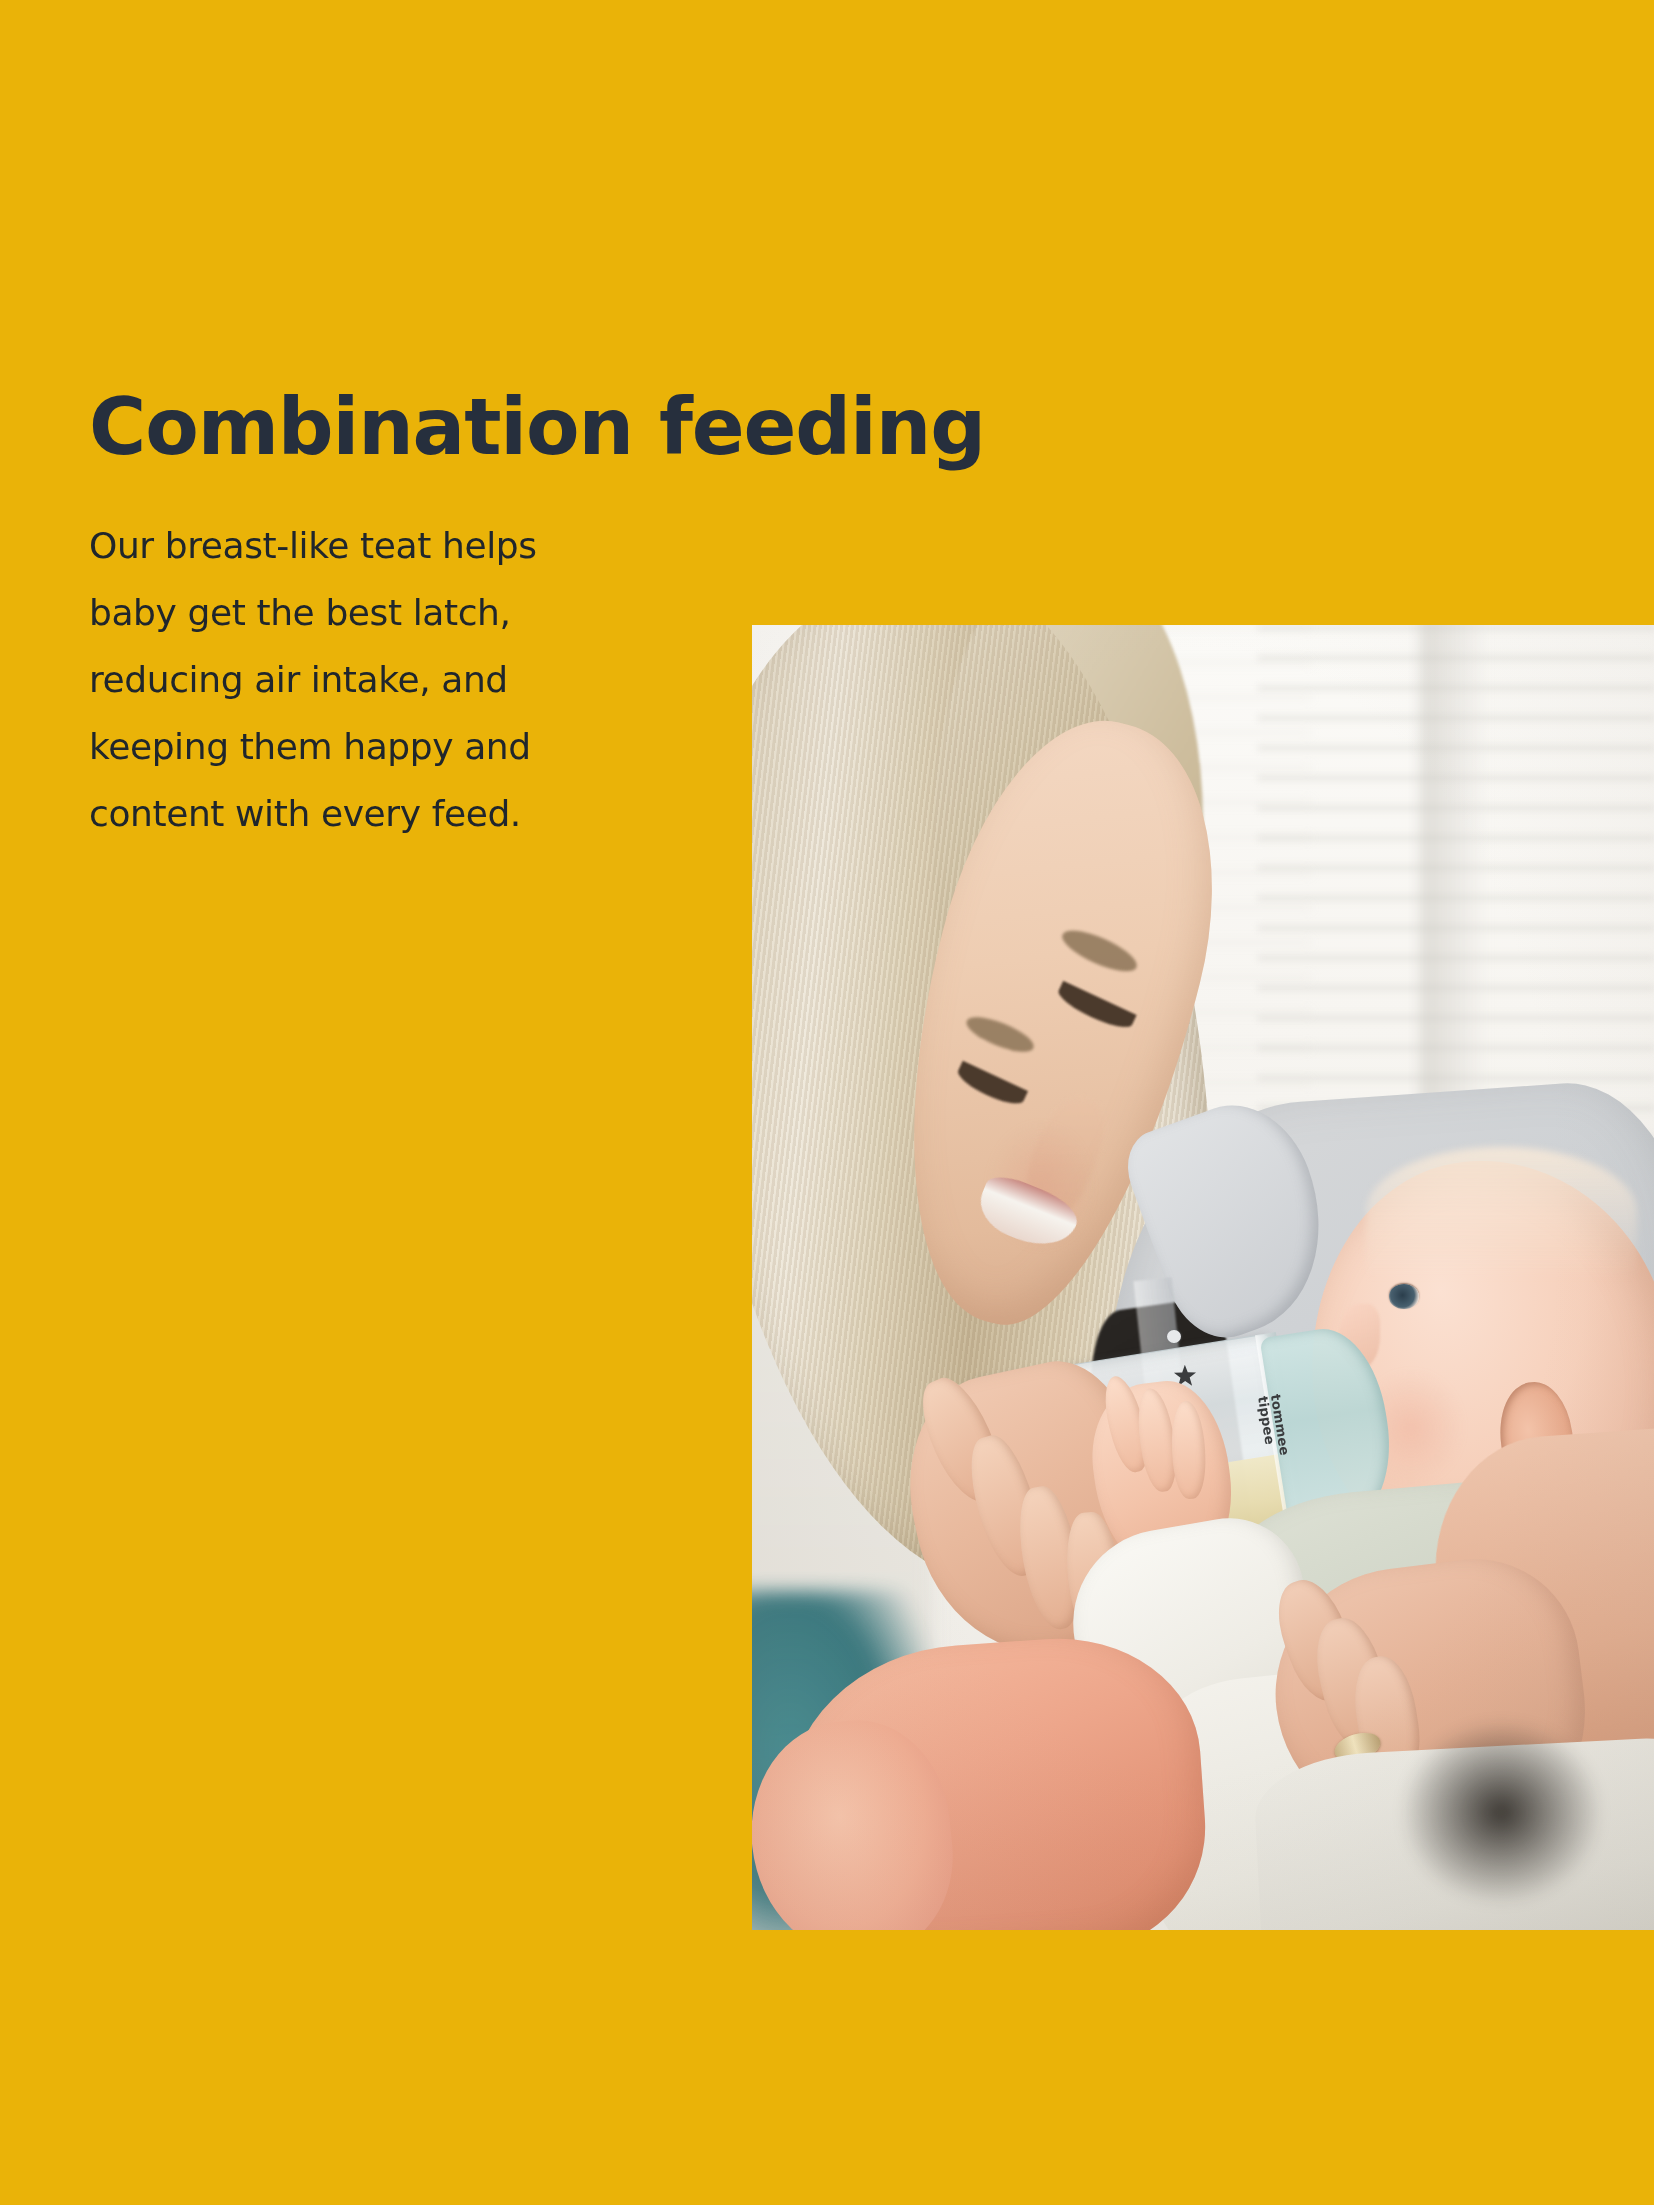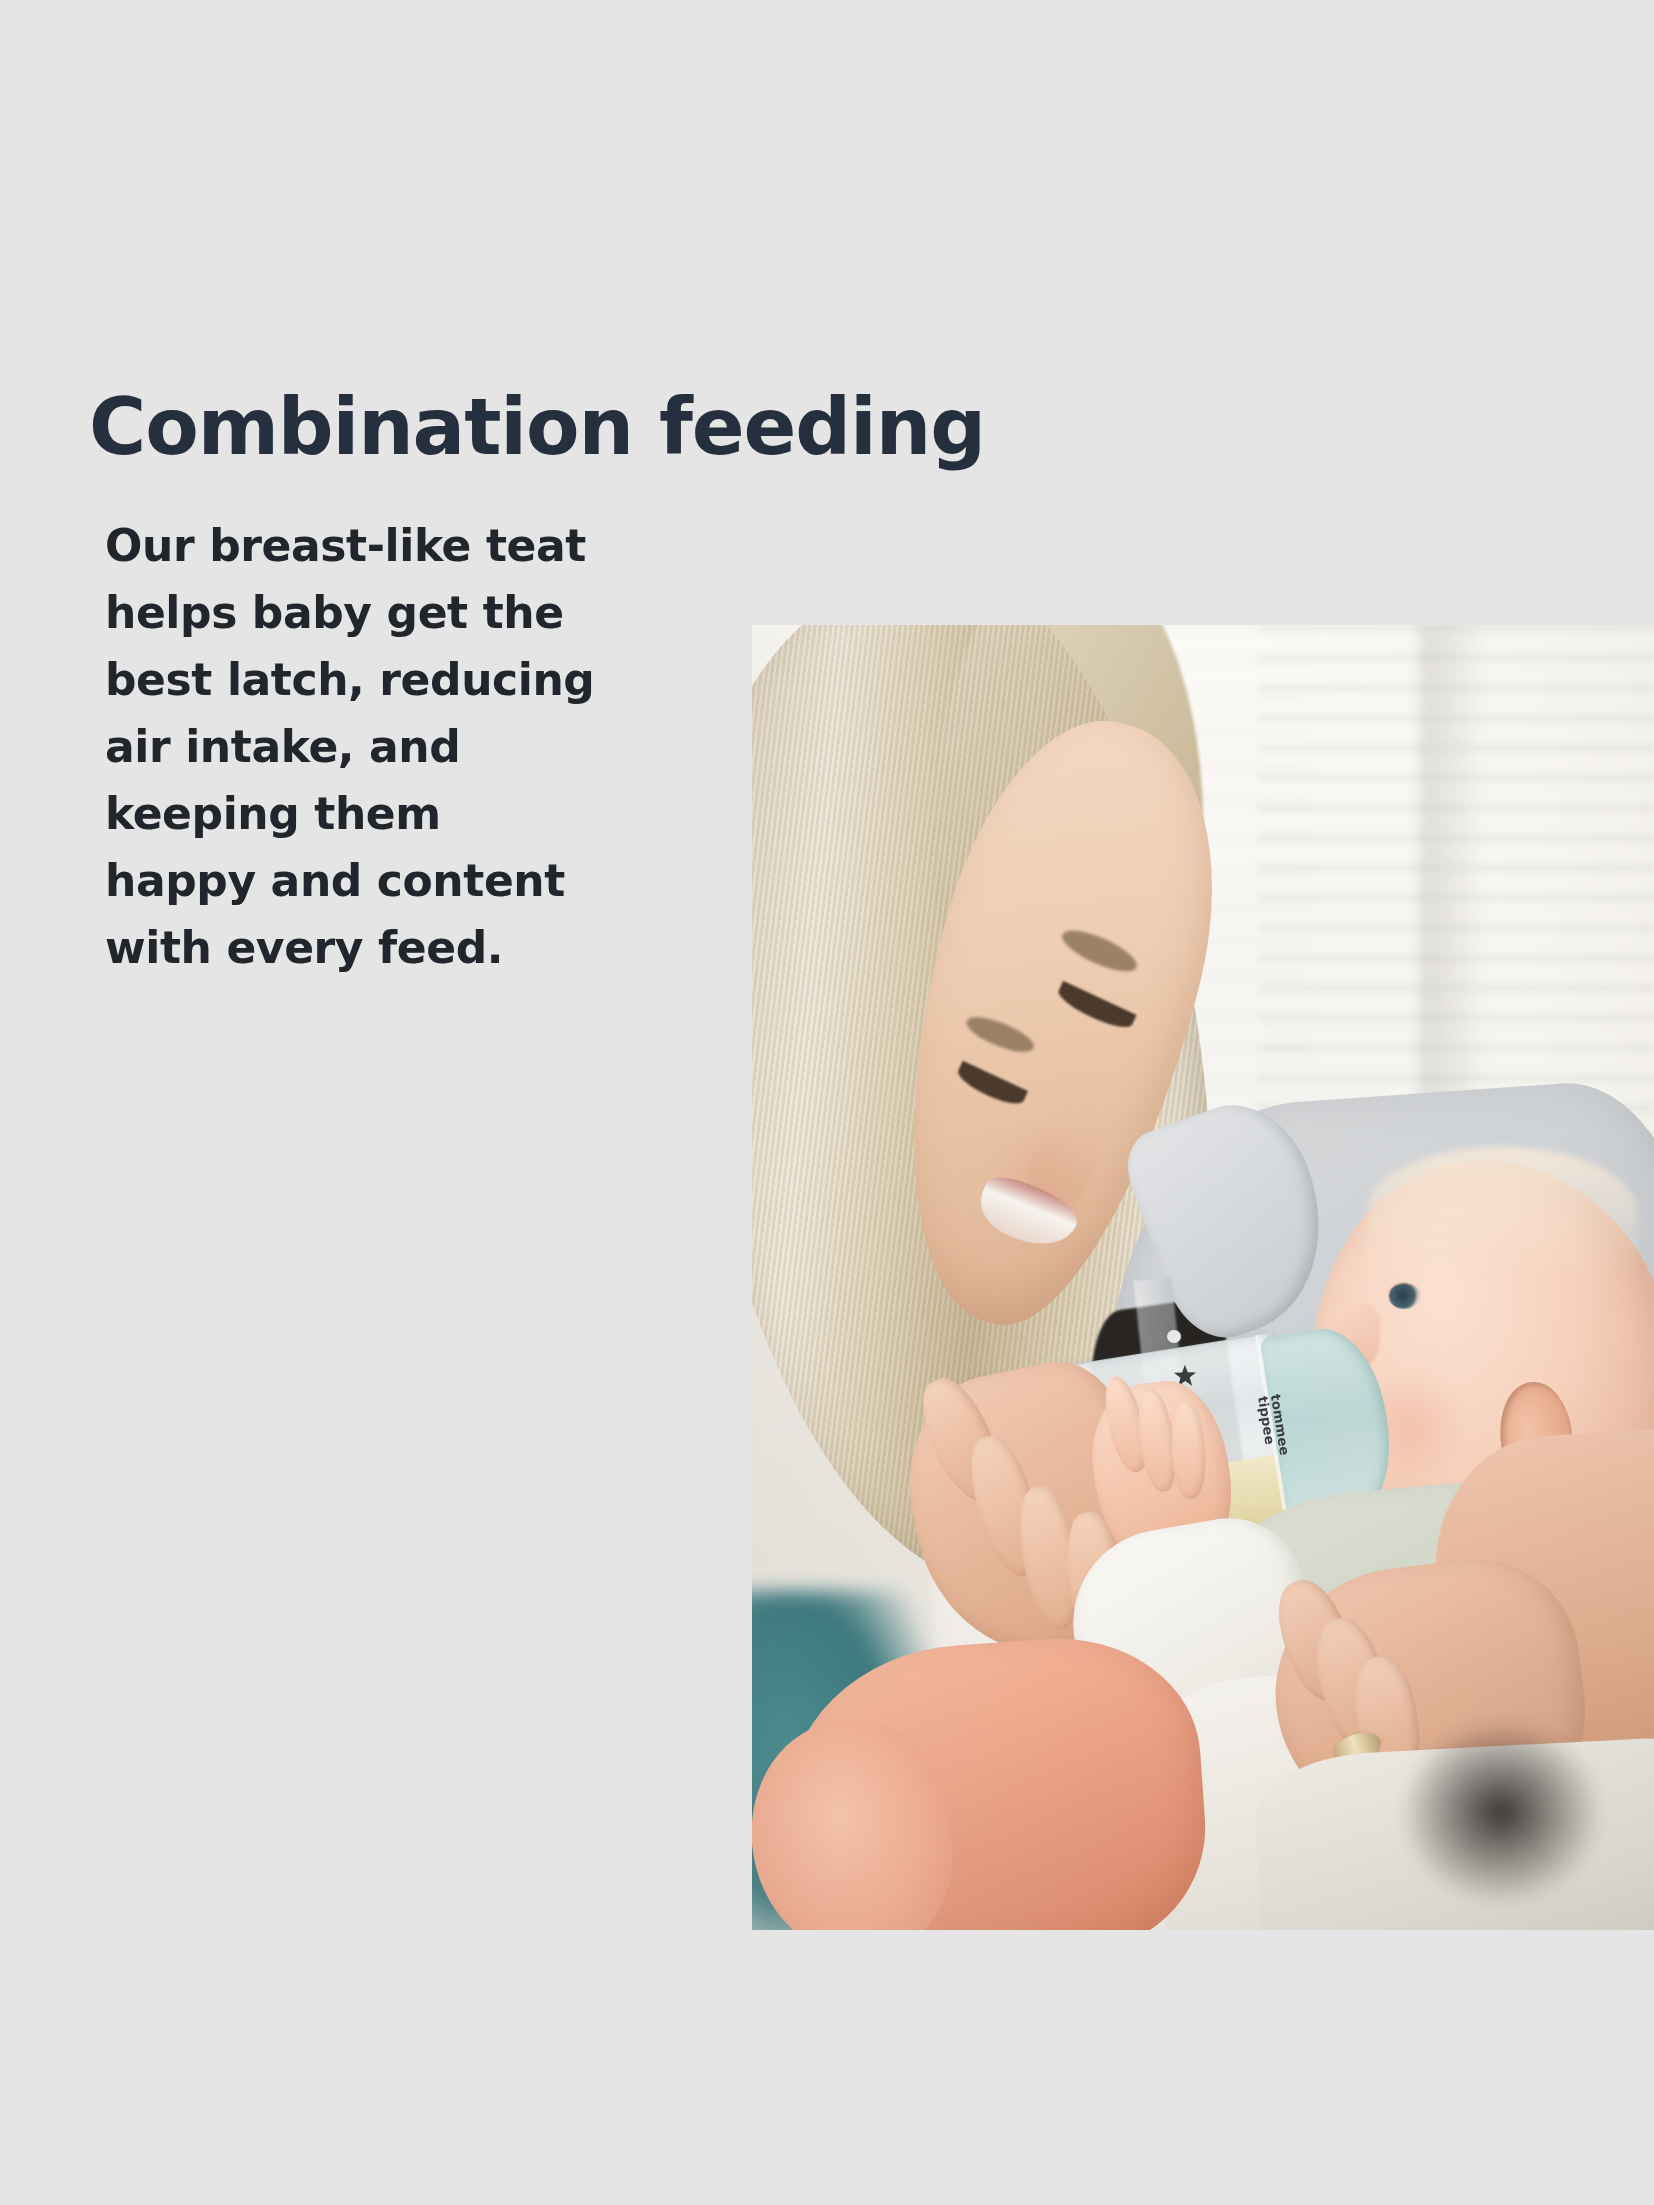--- a/index.html
+++ b/index.html
@@ -4,21 +4,21 @@
 <style>
   html, body {
     margin: 0;
     padding: 0;
     background: #ffffff;
   }
   .page {
     position: relative;
     width: 1654px;
     height: 2206px;
-    background: #e5e5e5;
+    background: #eab308;
     overflow: hidden;
     font-family: "Liberation Sans", sans-serif;
   }
 
   
   .text-col {
     position: absolute;
     left: 89px;
     top: 388px;
     width: 565px;
@@ -27,25 +27,25 @@
     font-family: "DejaVu Sans", sans-serif;
     font-weight: 700;
     font-size: 78px;
     line-height: 1.02;
     letter-spacing: -1.1px;
     color: #262f3d;
     margin: 0;
     white-space: nowrap;
   }
   .body-copy {
-    margin: 16px;
+    margin: 0;
     margin-top: 44px;
     font-family: "DejaVu Sans", sans-serif;
-    font-weight: 700;
-    font-size: 44px;
+    font-weight: 400;
+    font-size: 36px;
     line-height: 67px;
     letter-spacing: -0.4px;
     color: #20262c;
     width: 494px;
   }
 
   
   .photo {
     position: absolute;
     left: 752px;

